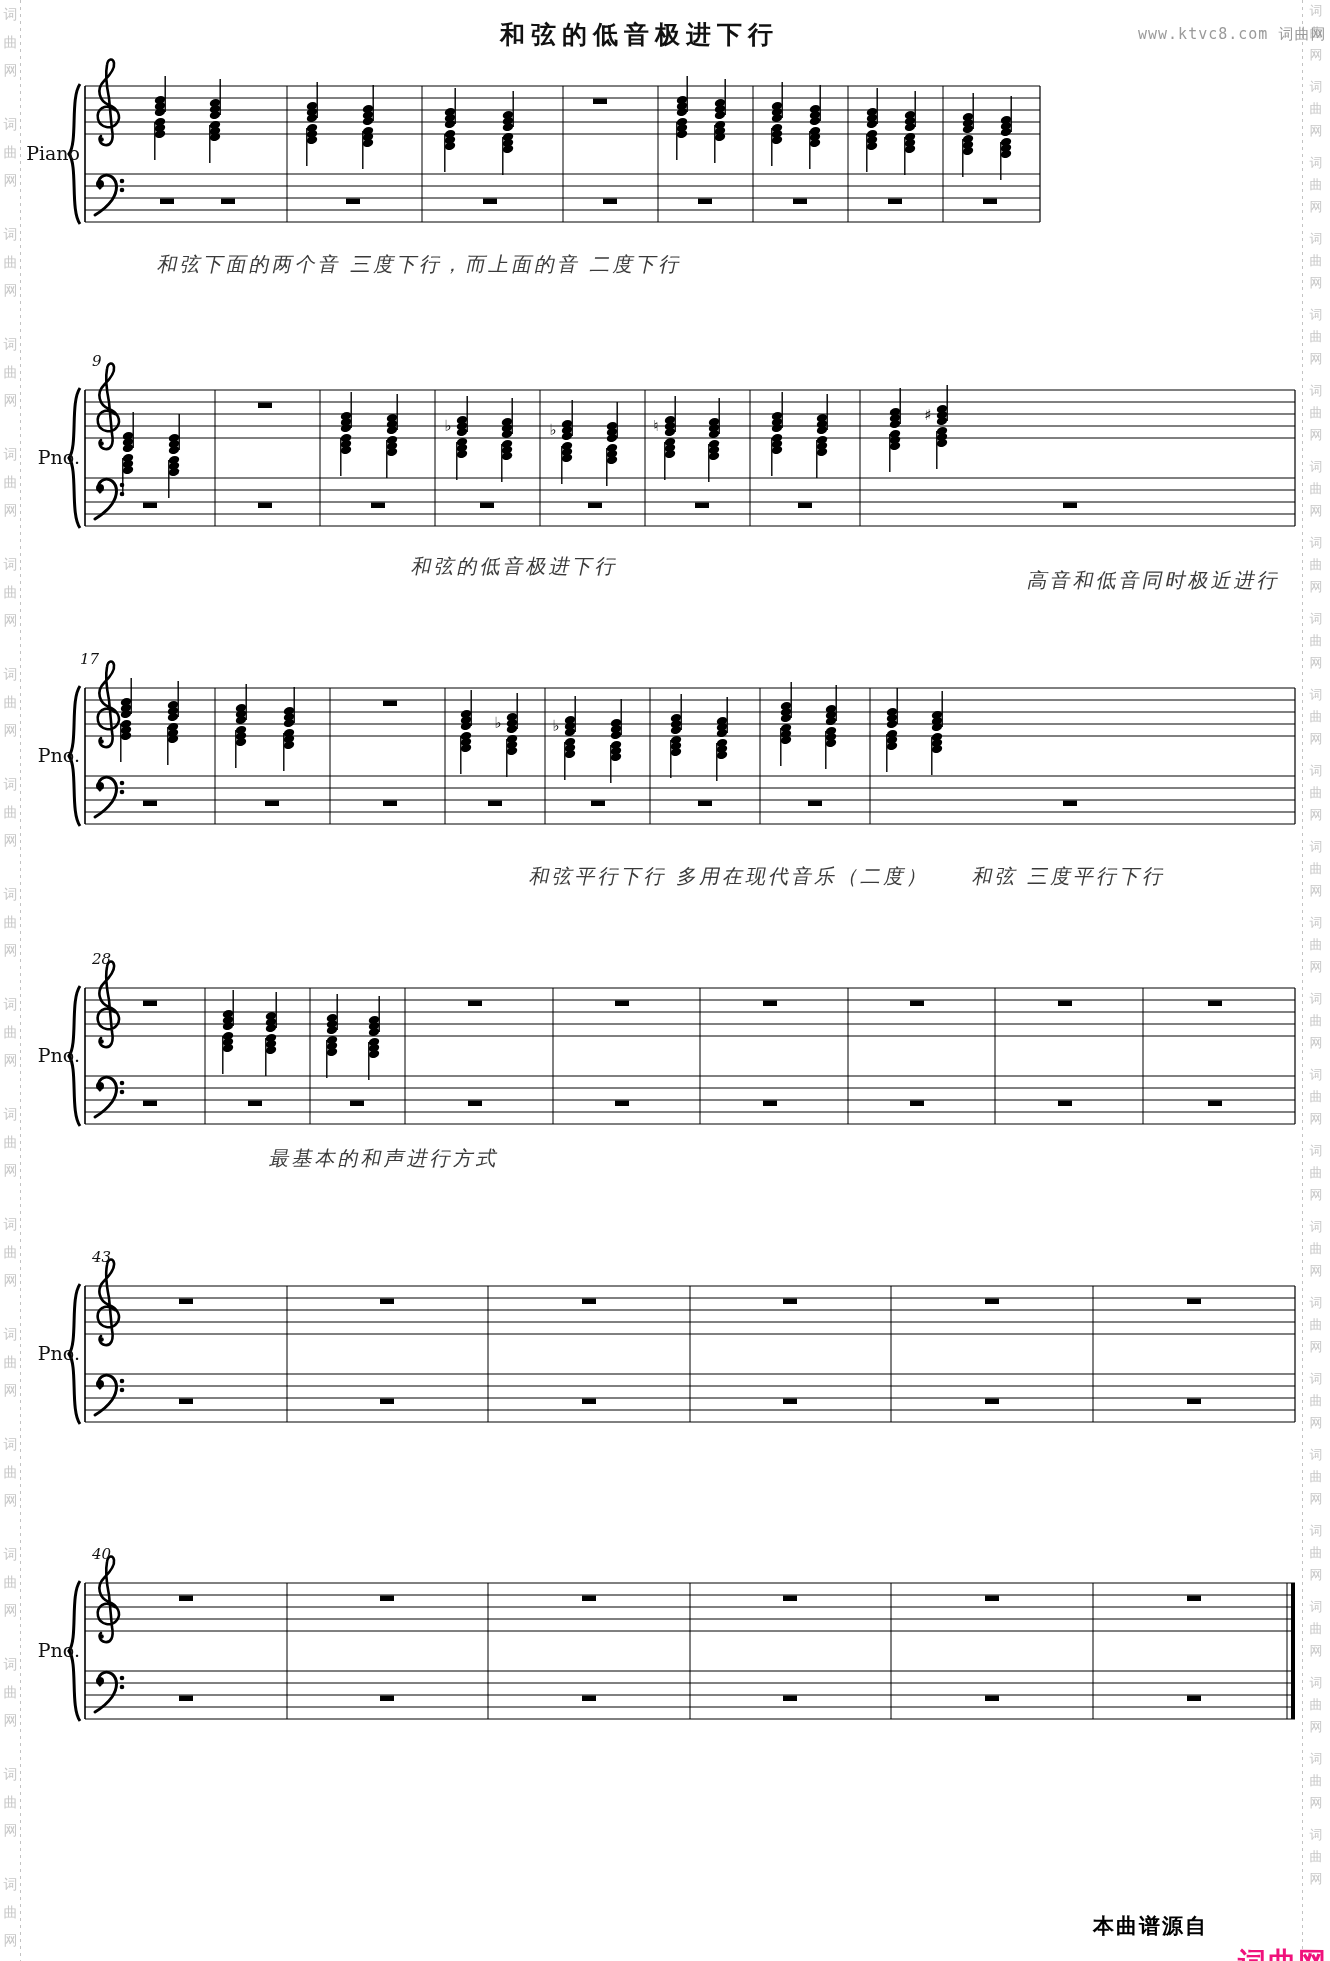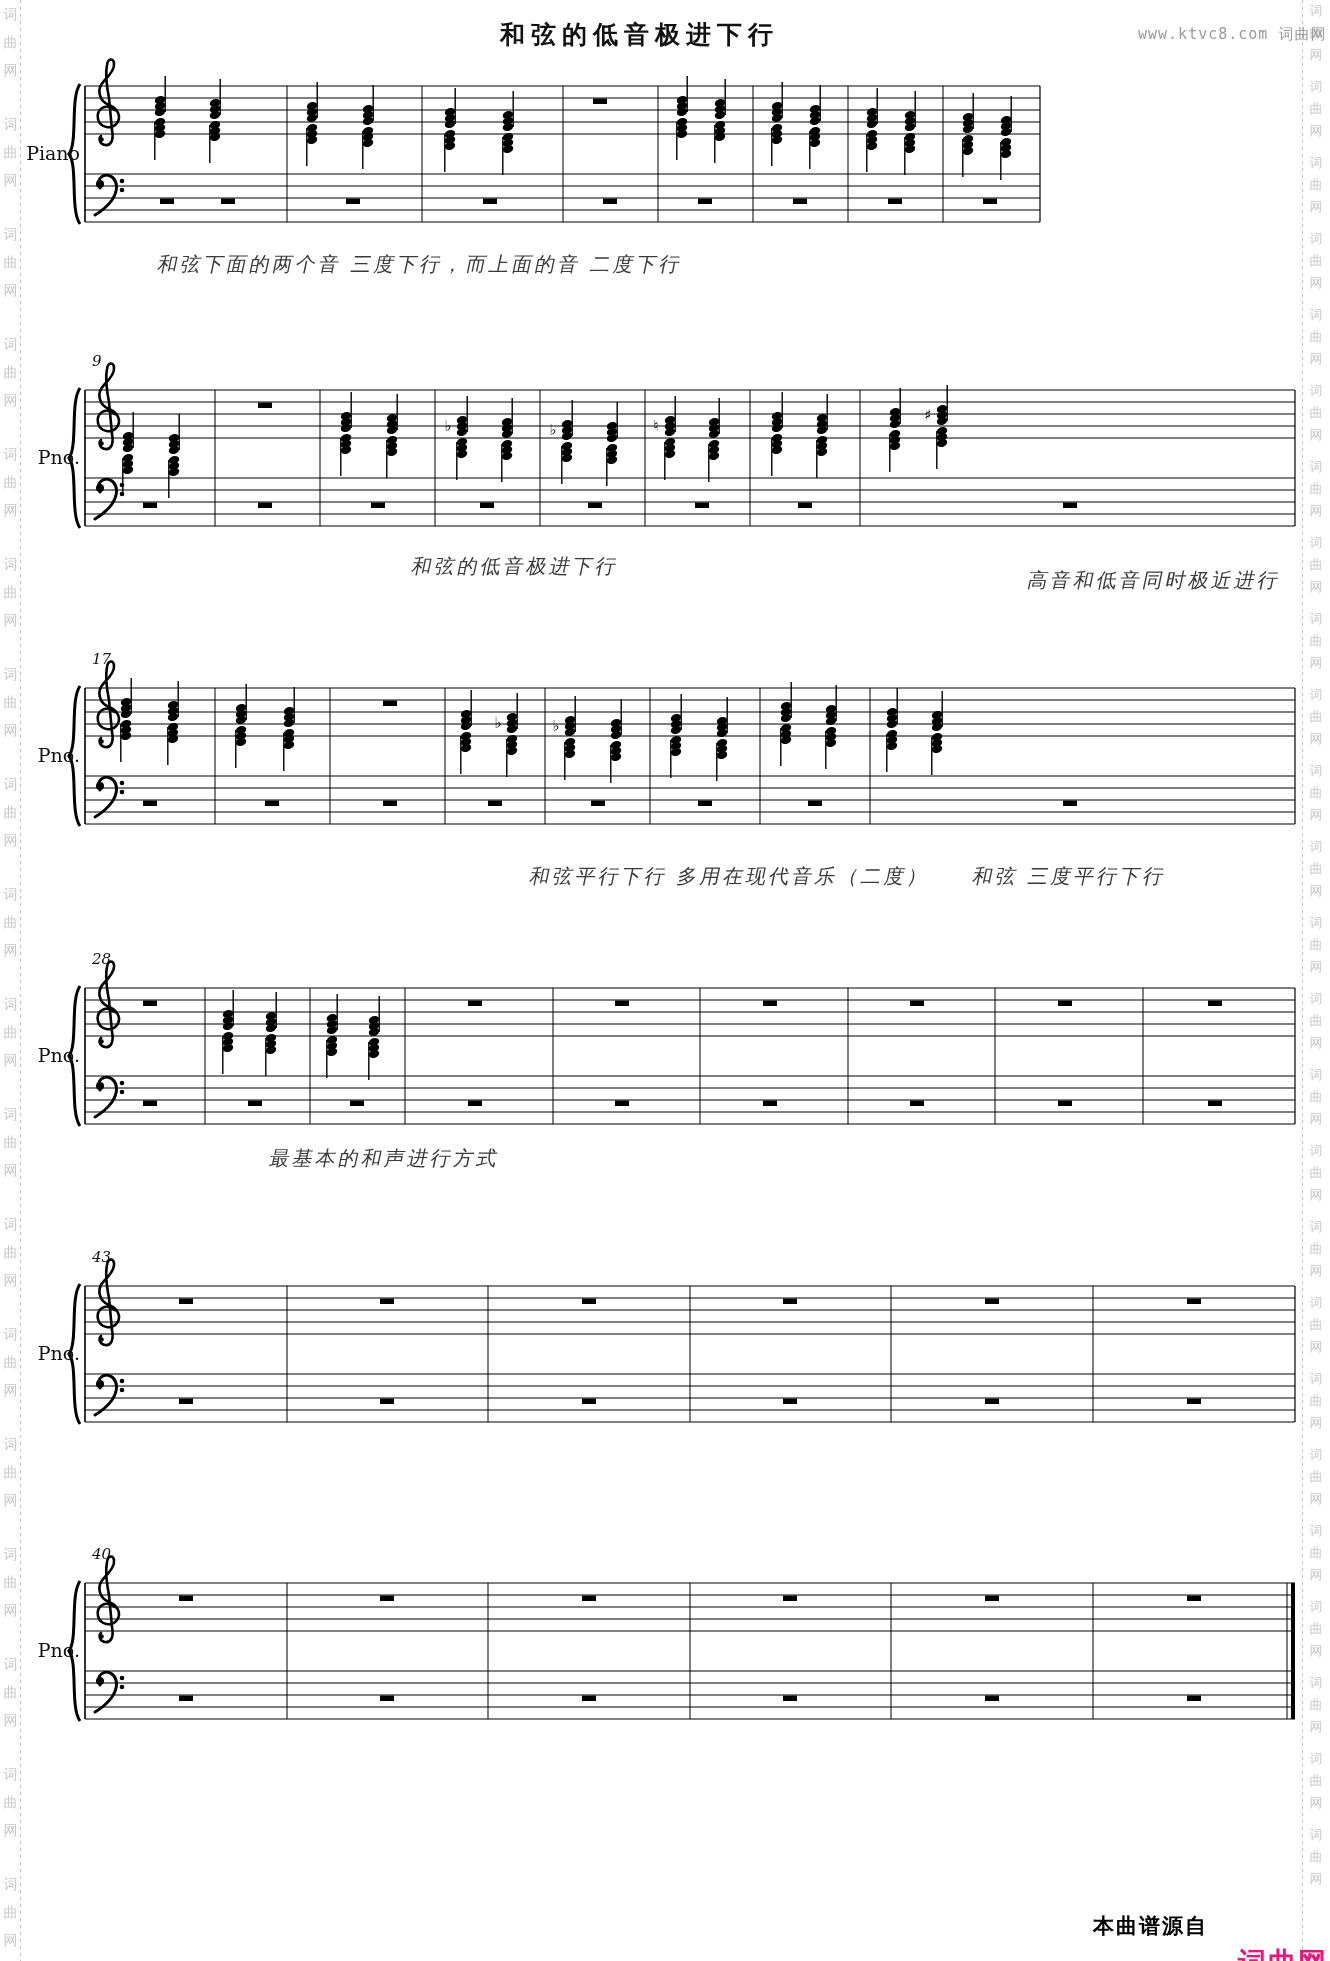--- a/index.html
+++ b/index.html
@@ -990,20 +990,20 @@
   <div class="annotation" style="left:973px;top:863px;">和弦 三度平行下行</div>
   <div class="annotation" style="left:270px;top:1145px;">最基本的和声进行方式</div>
 
   <div class="footer-src">本曲谱源自</div>
   <div class="footer-brand" style="color: rgb(240, 18, 124);">词曲网</div>
 
 <div class="inst-label" style="top: 142px;">Piano</div>
     <div class="inst-label" style="top: 446px;">Pno.</div>
     <div class="measure-number" style="left: 92px; top: 352px;">9</div>
     <div class="inst-label" style="top: 744px;">Pno.</div>
-    <div class="measure-number" style="left: 92px; top: 650px;">17</div>
+    <div class="measure-number" style="left: 80px; top: 650px;">17</div>
     <div class="inst-label" style="top: 1044px;">Pno.</div>
     <div class="measure-number" style="left: 92px; top: 950px;">28</div>
     <div class="inst-label" style="top: 1342px;">Pno.</div>
     <div class="measure-number" style="left: 92px; top: 1248px;">43</div>
     <div class="inst-label" style="top: 1639px;">Pno.</div>
     <div class="measure-number" style="left: 92px; top: 1545px;">40</div>
   </div>
 
 </body></html>

